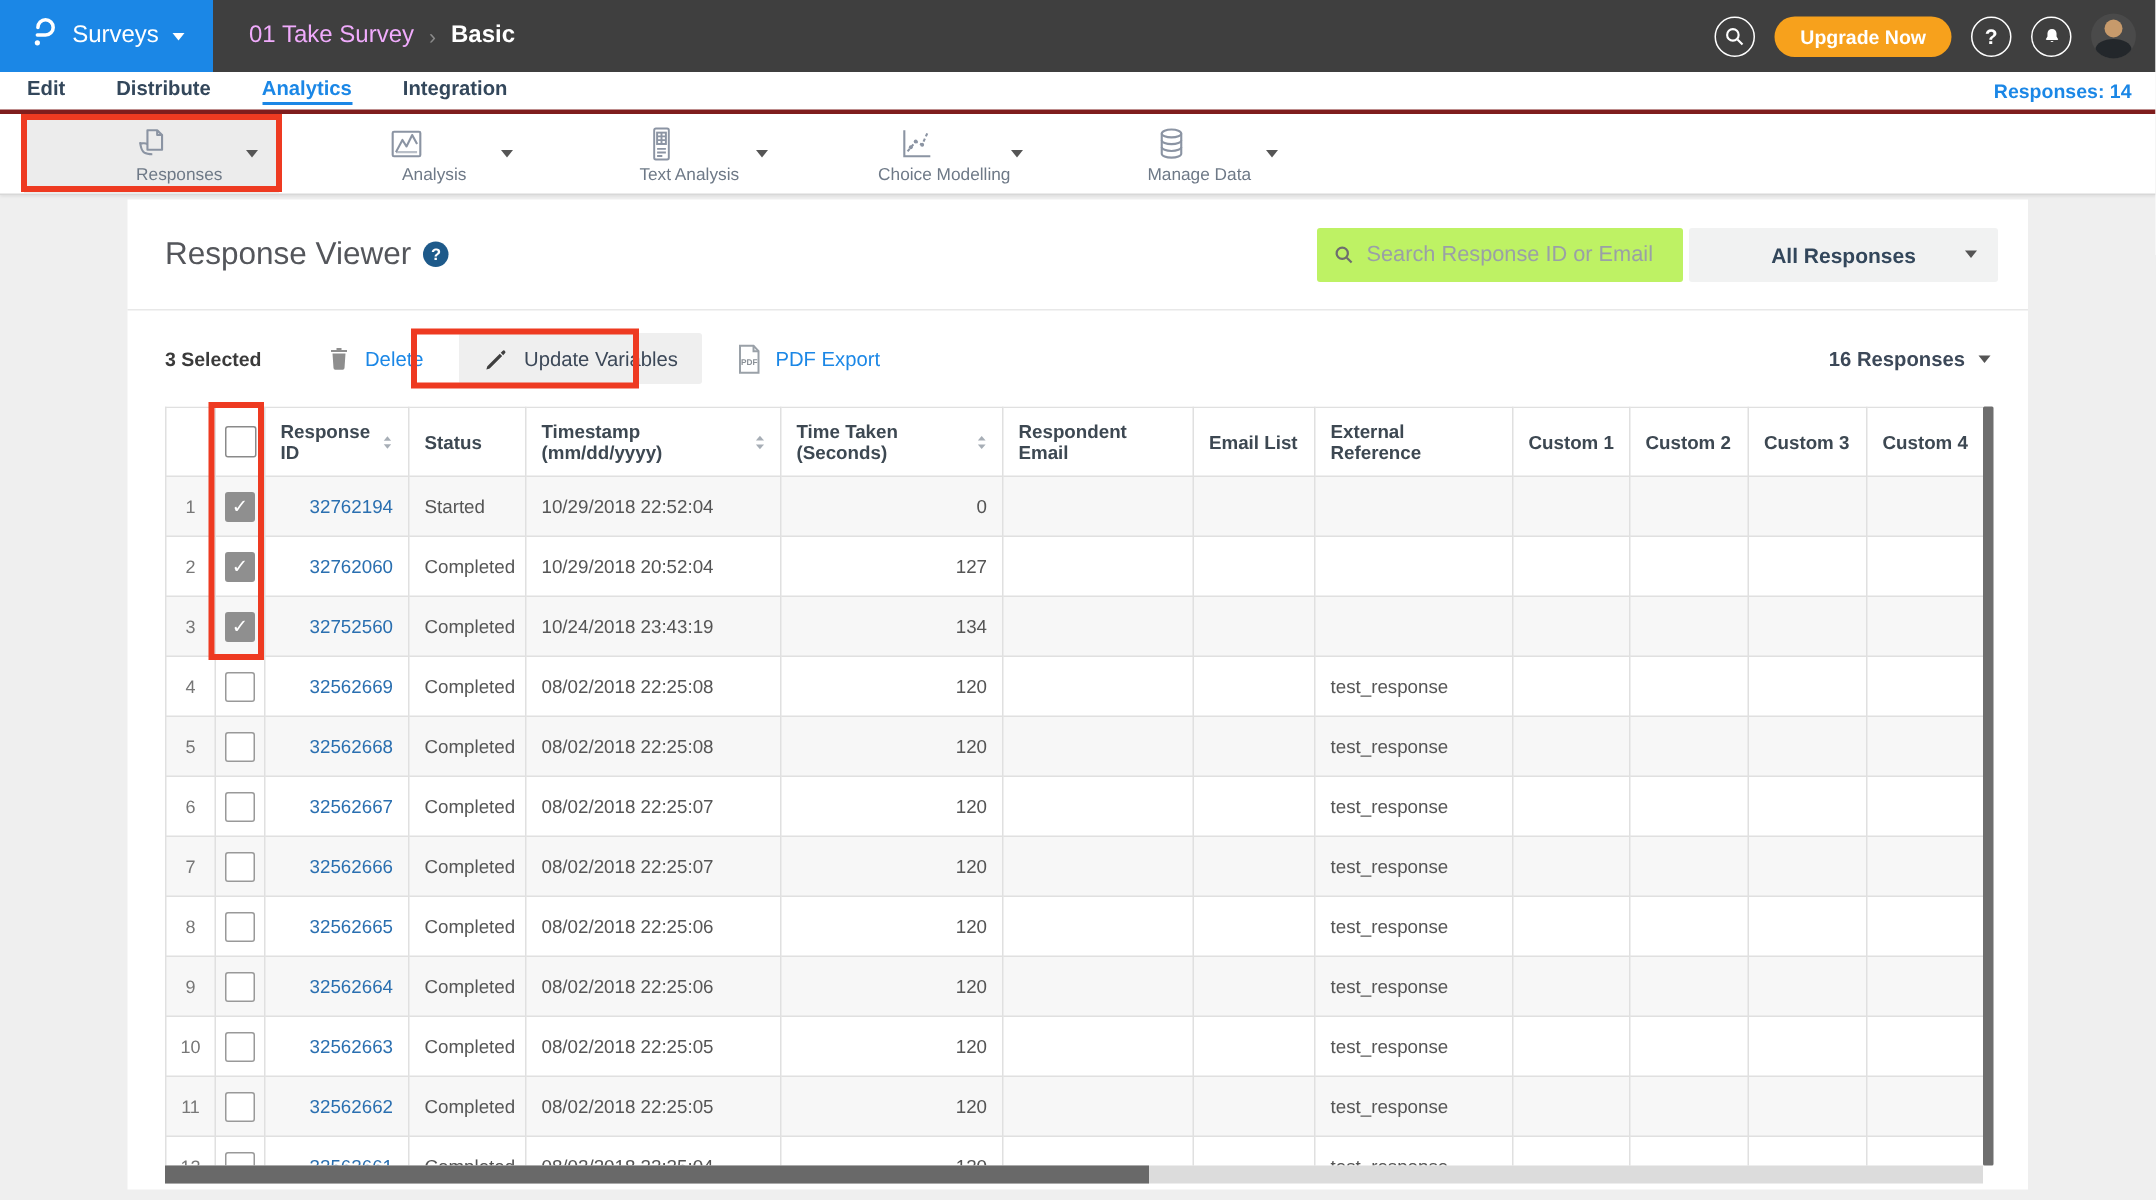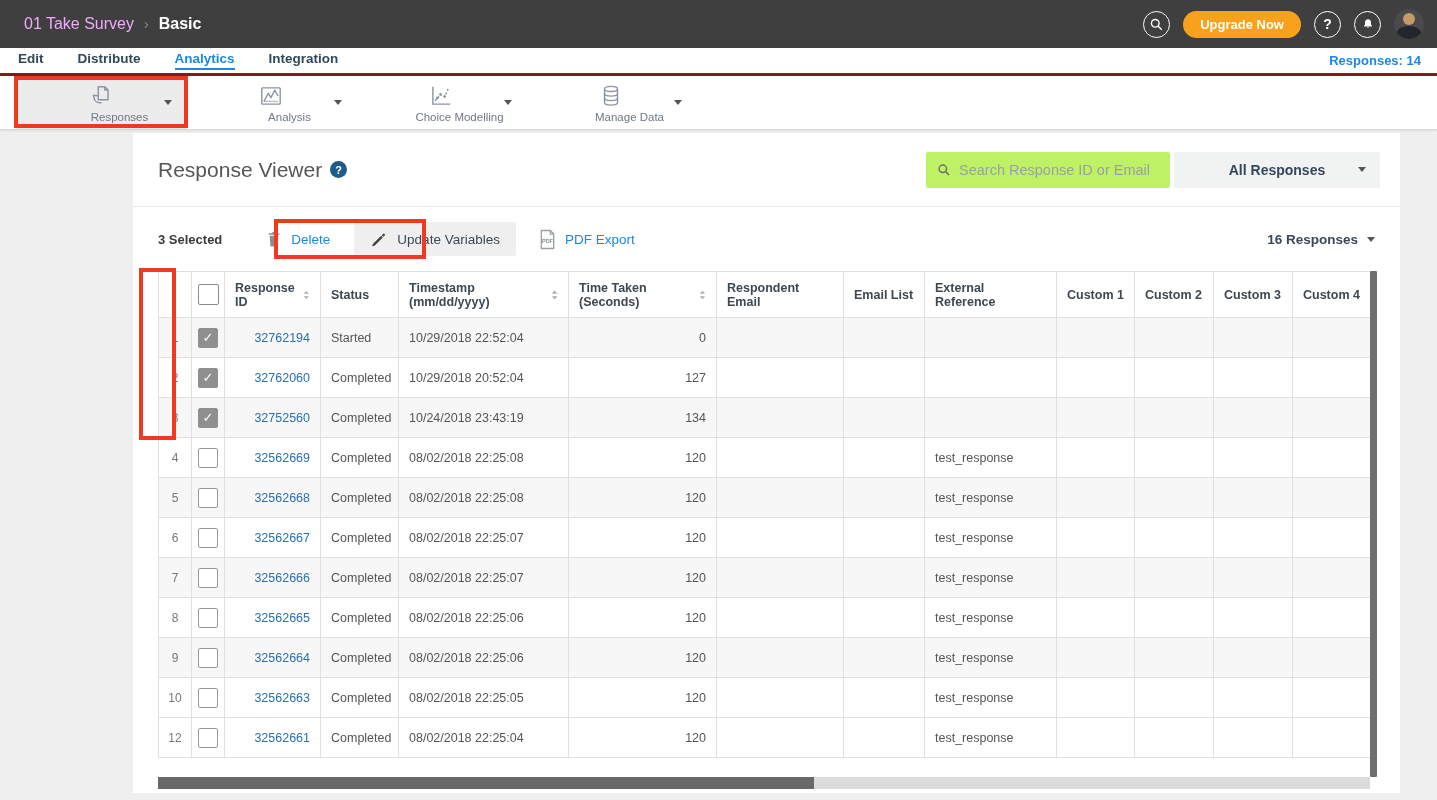--- a/index.html
+++ b/index.html
@@ -32,21 +32,21 @@
 
   
   .toolbar { height:54px; background:#fff; display:flex; padding-left:16px; border-bottom:1px solid #D8D8D8; box-shadow:0 1px 2px rgba(0,0,0,.07); }
   .tb-item { width:170px; position:relative; display:flex; flex-direction:column; align-items:center; justify-content:center; cursor:pointer; }
   .tb-item.active { background:#ECECEC; }
   .tb-label { font-size:11.5px; color:#6E7987; margin-top:2px;margin-left:37px; }
   .tb-icon svg { display:block; }
   .tb-caret { position:absolute; right:14px; top:24px; }
 
   
-  .page { padding-top:3px;padding-left:48px; }
+  .page { padding-top:3px; }
   .card { width:1267px; height:660px; margin-left:85px; background:#fff; position:relative; }
   .card-head { display:flex; align-items:center; height:74px; padding:0 20px 0 25px; border-bottom:1px solid #E8E8E8; }
   .title { font-size:21px; color:#54565B; }
   .help-badge { width:17px; height:17px; border-radius:50%; background:#1E5A8A; color:#fff; font-size:11px; font-weight:700; display:flex; align-items:center; justify-content:center; margin-left:8px; cursor:pointer; }
   .head-right { margin-left:auto; display:flex; gap:4px; }
   .search-box { width:244px; height:36px; background:#bef264; display:flex; align-items:center; padding:0 11px; border-radius:2px; }
   .search-box svg { flex:none; margin-right:8px; }
   .search-box input { border:none; background:transparent; outline:none; width:100%; font-size:14.5px; color:#444; font-family:"Liberation Sans",sans-serif; }
   .search-box input::placeholder { color:#9AA0A6; }
   .filter-dd { width:206px; height:36px; background:#F1F2F2; border-radius:2px; position:relative; display:flex; align-items:center; justify-content:center; font-size:14px; font-weight:600; color:#33475B; cursor:pointer; }
@@ -92,20 +92,30 @@
   
   .ann { position:absolute; border:4px solid #EE3A21; z-index:50; pointer-events:none; }
   .ann-responses { left:14px; top:76px; width:174px; height:52px; }
   .ann-update { left:274px; top:219px; width:152px; height:40px; }
   .ann-checkbox { left:139px; top:268px; width:37px; height:172px; }
 </style>
 </head>
 <body>
 
 <div class="topbar" data-name="top-bar">
+  <div class="logo-area" data-name="product-switcher">
+    <span data-name="questionpro-logo-icon">
+      <svg width="20" height="24" viewBox="0 0 22 26" fill="none">
+        <path d="M6.5 14.5 H12.5 A5.6 5.6 0 1 0 6.9 8.9" stroke="#fff" stroke-width="2.6" stroke-linecap="round"></path>
+        <circle cx="6.5" cy="20.2" r="1.9" fill="#fff"></circle>
+      </svg>
+    </span>
+    <span class="product-name" data-name="product-name">Surveys</span>
+    <span class="caret white" data-name="chevron-down-icon"></span>
+  </div>
   <div class="breadcrumb" data-name="breadcrumb">
     <span class="bc-survey" data-name="breadcrumb-survey-name">01 Take Survey</span>
     <span class="bc-sep" data-name="breadcrumb-separator-icon">›</span>
     <span class="bc-page" data-name="breadcrumb-page-name">Basic</span>
   </div>
   <div class="topbar-right" data-name="topbar-actions">
     <span class="circle-btn" data-name="search-icon">
       <svg width="15" height="15" viewBox="0 0 18 18" fill="none" stroke="#fff" stroke-width="1.7">
         <circle cx="7.5" cy="7.5" r="4.6"></circle>
           <path d="M11.2 11.2 L15.2 15.2"></path>
@@ -151,20 +161,32 @@
       <span class="tb-icon" data-name="analysis-icon">
         <svg width="26" height="26" viewBox="0 0 24 24" fill="none" stroke="#8B94A3" stroke-width="1.3" stroke-linejoin="round">
           <rect x="3.5" y="4.5" width="17" height="15" rx="0.8"></rect>
           <path d="M5.5 17 L9.5 9.5 L12 13.5 L15.5 6.5 L18.5 12"></path>
           <path d="M5.5 17 L18.5 17" opacity="0.6"></path>
         </svg>
       </span>
       <span class="tb-label" data-name="toolbar-item-label">Analysis</span>
       <span class="caret tb-caret" data-name="chevron-down-icon"></span>
     </div>
+    <div class="tb-item" data-name="toolbar-item-text-analysis">
+      <span class="tb-icon" data-name="text-analysis-icon">
+        <svg width="26" height="26" viewBox="0 0 24 24" fill="none" stroke="#8B94A3" stroke-width="1.2">
+          <rect x="7.5" y="2.5" width="9" height="19" rx="1"></rect>
+          <rect x="9.3" y="5" width="5.4" height="7"></rect>
+          <path d="M12 5 V12 M9.3 7.3 H14.7 M9.3 9.6 H14.7"></path>
+          <path d="M9.3 15 H14.7 M9.3 17.2 H14.7 M9.3 19.4 H12.5"></path>
+        </svg>
+      </span>
+      <span class="tb-label" data-name="toolbar-item-label">Text Analysis</span>
+      <span class="caret tb-caret" data-name="chevron-down-icon"></span>
+    </div>
     <div class="tb-item" data-name="toolbar-item-choice-modelling">
       <span class="tb-icon" data-name="choice-modelling-icon">
         <svg width="26" height="26" viewBox="0 0 24 24" fill="none" stroke="#8B94A3" stroke-width="1.3">
           <path d="M4.5 3.5 V19.5 H20.5"></path>
           <path d="M6.5 16.5 L11.5 10.5 L15.5 12.5 L19 4.5" stroke-dasharray="2 1.6"></path>
           <circle cx="8.5" cy="14" r="1.2" fill="#8B94A3" stroke="none"></circle>
           <circle cx="11.5" cy="10.5" r="1.2" fill="#8B94A3" stroke="none"></circle>
           <circle cx="15.5" cy="12.5" r="1.2" fill="#8B94A3" stroke="none"></circle>
         </svg>
       </span>
@@ -476,20 +498,37 @@
                 <td data-name="cell-timestamp">08/02/2018 22:25:05</td>
                 <td data-name="cell-time_taken" class="right">120</td>
                 <td data-name="cell-respondent_email"></td>
                 <td data-name="cell-email_list"></td>
                 <td data-name="cell-external_reference">test_response</td>
                 <td data-name="cell-custom1"></td>
                 <td data-name="cell-custom2"></td>
                 <td data-name="cell-custom3"></td>
                 <td data-name="cell-custom4"></td>
               </tr>
+              <tr class="odd" data-name="table-row">
+                <td class="col-num" data-name="row-number">11</td>
+                <td class="col-cb" data-name="row-checkbox-cell">
+                  <div class="cb" data-name="row-checkbox"></div>
+                </td>
+                <td data-name="cell-id" class="right"><span class="id-link" data-name="response-id-link">32562662</span></td>
+                <td data-name="cell-status">Completed</td>
+                <td data-name="cell-timestamp">08/02/2018 22:25:05</td>
+                <td data-name="cell-time_taken" class="right">120</td>
+                <td data-name="cell-respondent_email"></td>
+                <td data-name="cell-email_list"></td>
+                <td data-name="cell-external_reference">test_response</td>
+                <td data-name="cell-custom1"></td>
+                <td data-name="cell-custom2"></td>
+                <td data-name="cell-custom3"></td>
+                <td data-name="cell-custom4"></td>
+              </tr>
               <tr class="even" data-name="table-row">
                 <td class="col-num" data-name="row-number">12</td>
                 <td class="col-cb" data-name="row-checkbox-cell">
                   <div class="cb" data-name="row-checkbox"></div>
                 </td>
                 <td data-name="cell-id" class="right"><span class="id-link" data-name="response-id-link">32562661</span></td>
                 <td data-name="cell-status">Completed</td>
                 <td data-name="cell-timestamp">08/02/2018 22:25:04</td>
                 <td data-name="cell-time_taken" class="right">120</td>
                 <td data-name="cell-respondent_email"></td>

